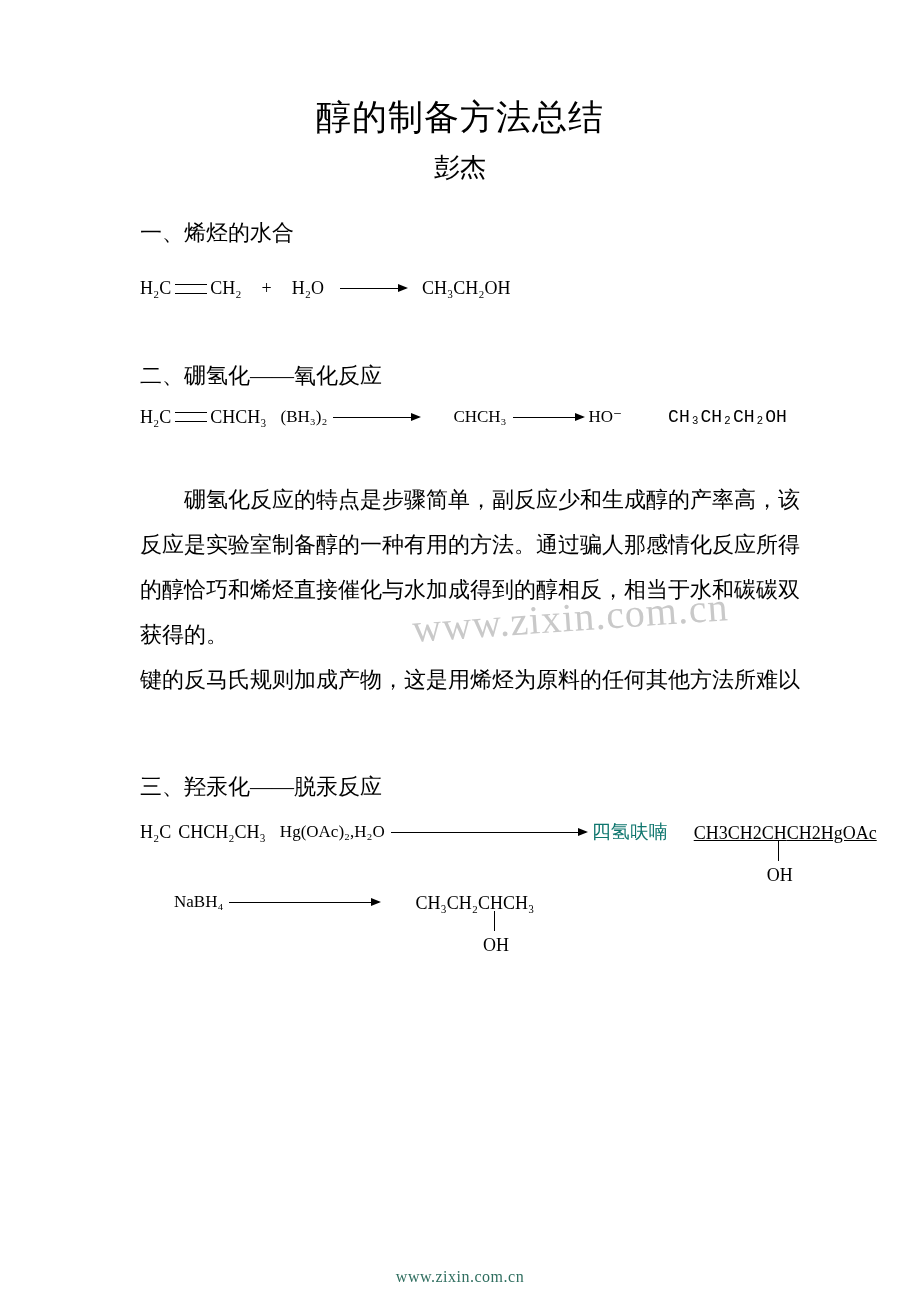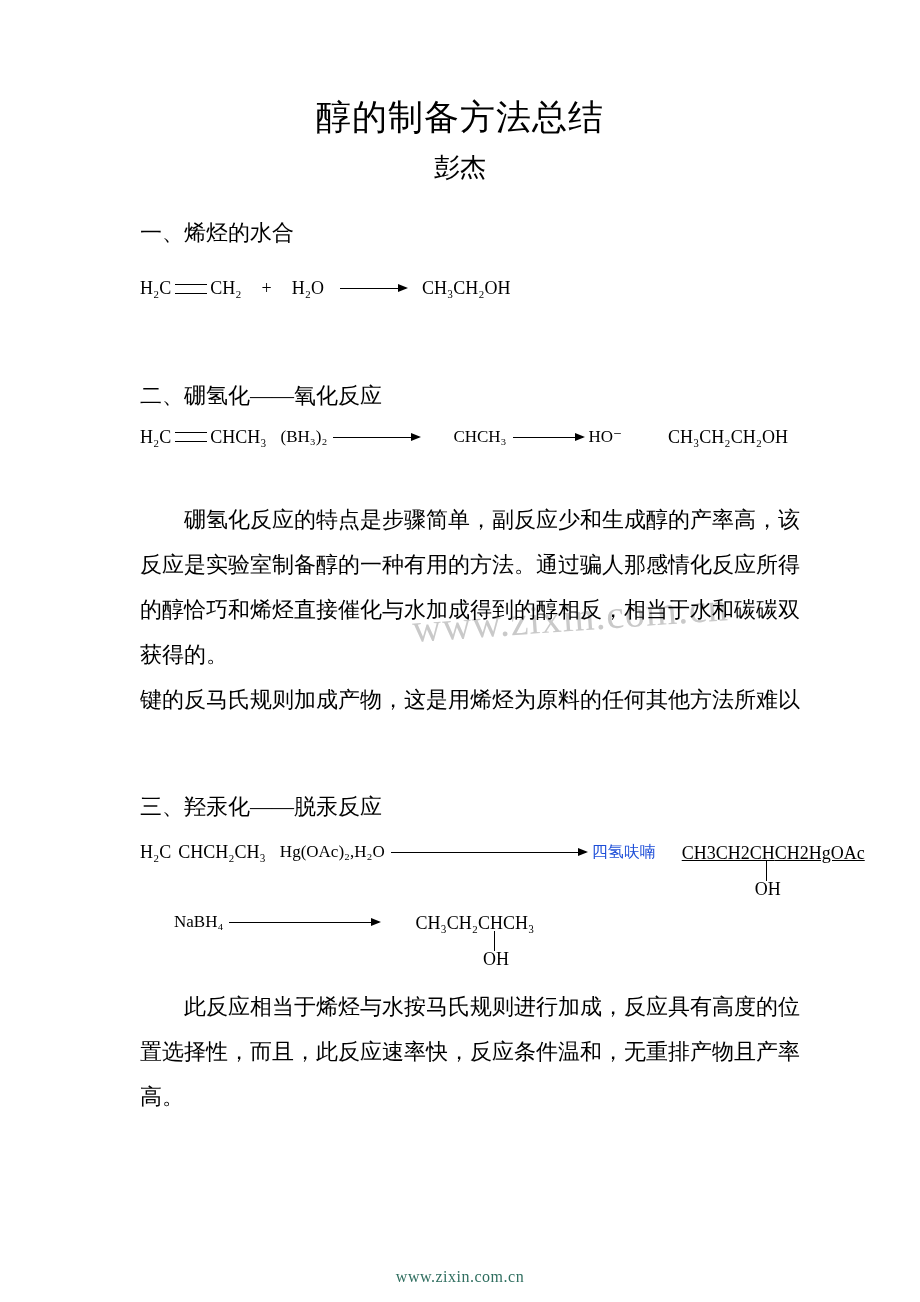--- a/index.html
+++ b/index.html
@@ -9,53 +9,53 @@
     font-family: "Liberation Serif", "DejaVu Serif", serif;
   }
   .page { position: relative; width: 920px; height: 1302px; overflow: hidden; background: #fff; }
   .content { position: relative; z-index: 1; padding: 96px 90px 0 140px; }
 
   .doc-title { font-size: 35px; line-height: 44px; text-align: center; letter-spacing: 1px; width: 640px; }
   .doc-author { font-size: 26px; line-height: 44px; text-align: center; margin-top: 6px; width: 640px; }
 
   .heading { font-size: 22px; line-height: 30px; }
   .h1 { margin-top: 28px; }
-  .h2 { margin-top: 82px; }
+  .h2 { margin-top: 62px; }
   .h3 { margin-top: 70px; }
 
   .eq { display: flex; align-items: center; font-size: 18px; white-space: nowrap; }
   .eq1 { margin-top: 30px; }
   .eq2 { margin-top: 14px; }
   .eq3a { margin-top: 18px; margin-bottom: 46px; }
   .eq3b { margin-top: 0; margin-bottom: 50px; margin-left: 20px; }
 
   .dbond { display: inline-block; width: 32px; height: 8px;
            border-top: 1.6px solid #000; border-bottom: 1.6px solid #000; margin: 0 3px 0 4px; }
   .plus { margin: 0 20px; }
 
   .arrow-plain { position: relative; display: inline-block; width: 66px; height: 0;
                  border-top: 1.4px solid #000; margin: 0 16px; }
   .arrow-plain::after { content: ""; position: absolute; right: -2px; top: -5.5px; width: 0; height: 0;
                  border-left: 10px solid #000; border-top: 4.5px solid transparent; border-bottom: 4.5px solid transparent; }
 
   .rxn { display: inline-flex; flex-direction: row; align-items: center; margin: 0 8px; }
   .rxn .above, .rxn .below { font-size: 17px; line-height: 24px; min-height: 24px; padding: 0 6px; white-space: nowrap; }
-  .rxn .below.thf { color: #1d4ed8; font-size: 16px; }
+  .rxn .below.thf { color: #0f766e; font-size: 19px; }
   .shaft { position: relative; display: block; height: 0; border-top: 1.4px solid #000; }
   .shaft::after { content: ""; position: absolute; right: -2px; top: -5px; width: 0; height: 0;
                   border-left: 10px solid #000; border-top: 4.5px solid transparent; border-bottom: 4.5px solid transparent; }
   .w86 { width: 86px; } .w70 { width: 70px; } .w195 { width: 195px; } .w150 { width: 150px; }
 
-  .prod-gap1 { margin-left: 32px; }
+  .prod-gap1 { margin-left: 32px; font-family: Liberation Mono, monospace; }
   .prod-gap2 { margin-left: 12px; text-decoration: underline; }
   .prod-gap3 { margin-left: 16px; }
 
   .oh-anchor { position: relative; display: inline-block; width: 0; height: 1em; }
   .vbond { position: absolute; left: -9px; top: 20px; width: 1.4px; height: 20px; background: #000; }
-  .oh { position: absolute; left: -20px; top: 38px; white-space: nowrap; font-size: 18px; }
+  .oh { position: absolute; left: -20px; top: 44px; white-space: nowrap; font-size: 18px; }
 
   .para { width: 660px; font-size: 22px; }
   .para1 { margin-top: 48px; }
   .para2 { margin-top: 0; }
   .pline { line-height: 45px; height: 45px; text-align: justify; }
   .pline.fill { text-align-last: justify; }
   .pline.indent { text-indent: 2em; }
 
   .wm-center { position: absolute; z-index: 0; left: 412px; top: 594px; font-size: 40px;
                color: #c9c9c9; transform: rotate(-4deg); letter-spacing: 1px; }
@@ -133,23 +133,18 @@
       <span class="rxn">
         <span class="above">NaBH₄</span>
         <span class="shaft w150"></span>
         <span class="below"></span>
       </span>
       <span class="prod-gap3">
         <span>CH₃CH₂CH</span><span class="oh-anchor"><span class="vbond"></span><span class="oh">OH</span></span><span>CH₃</span>
       </span>
     </div>
 
-    <div class="para para2">
-      <div class="pline indent fill">此反应相当于烯烃与水按马氏规则进行加成，反应具有高度的位</div>
-      <div class="pline fill">置选择性，而且，此反应速率快，反应条件温和，无重排产物且产率</div>
-      <div class="pline">高。</div>
-    </div>
 
   </div>
 
   <div class="wm-footer">www.zixin.com.cn</div>
 
 </div>
 
 </body></html>

